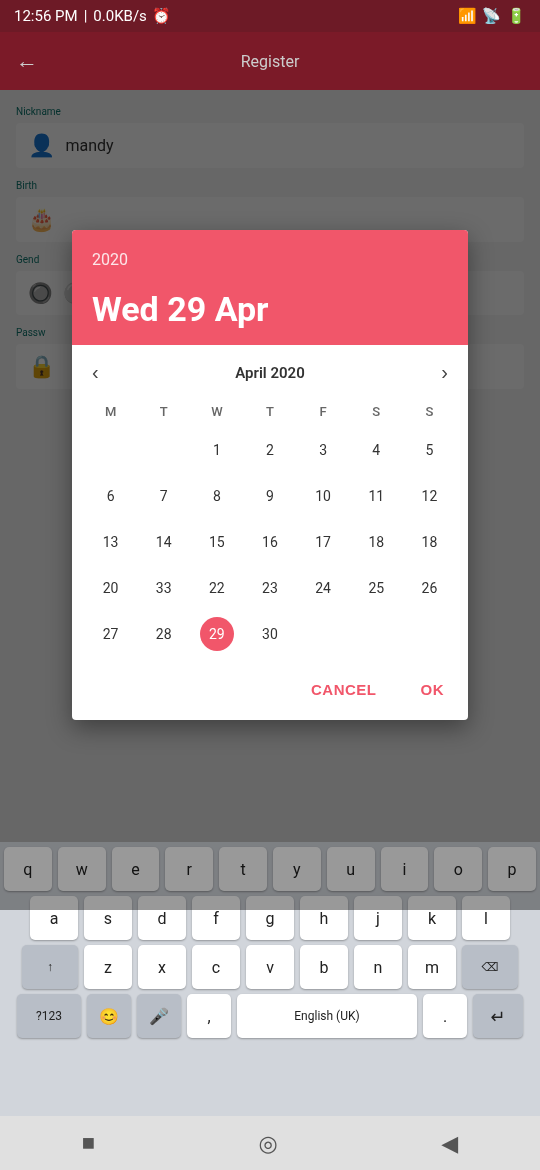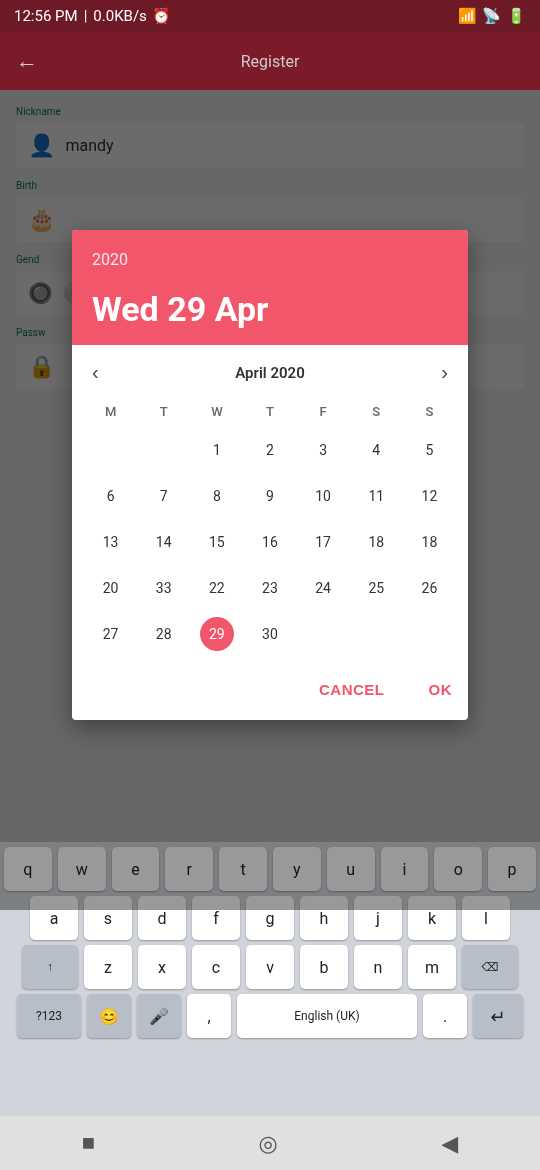--- a/index.html
+++ b/index.html
@@ -199,21 +199,21 @@
     }
     .day-cell.selected {
       background: #f1566a;
       color: white;
     }
 
     
     .cal-actions {
       display: flex;
       justify-content: flex-end;
-      padding: 8px 4px 14px;
+      padding: 8px 12px 14px;
       gap: 20px;
     }
     .cal-btn {
       font-size: 15px;
       font-weight: 700;
       color: #f1566a;
       background: none;
       border: none;
       padding: 8px 12px;
       cursor: pointer;

